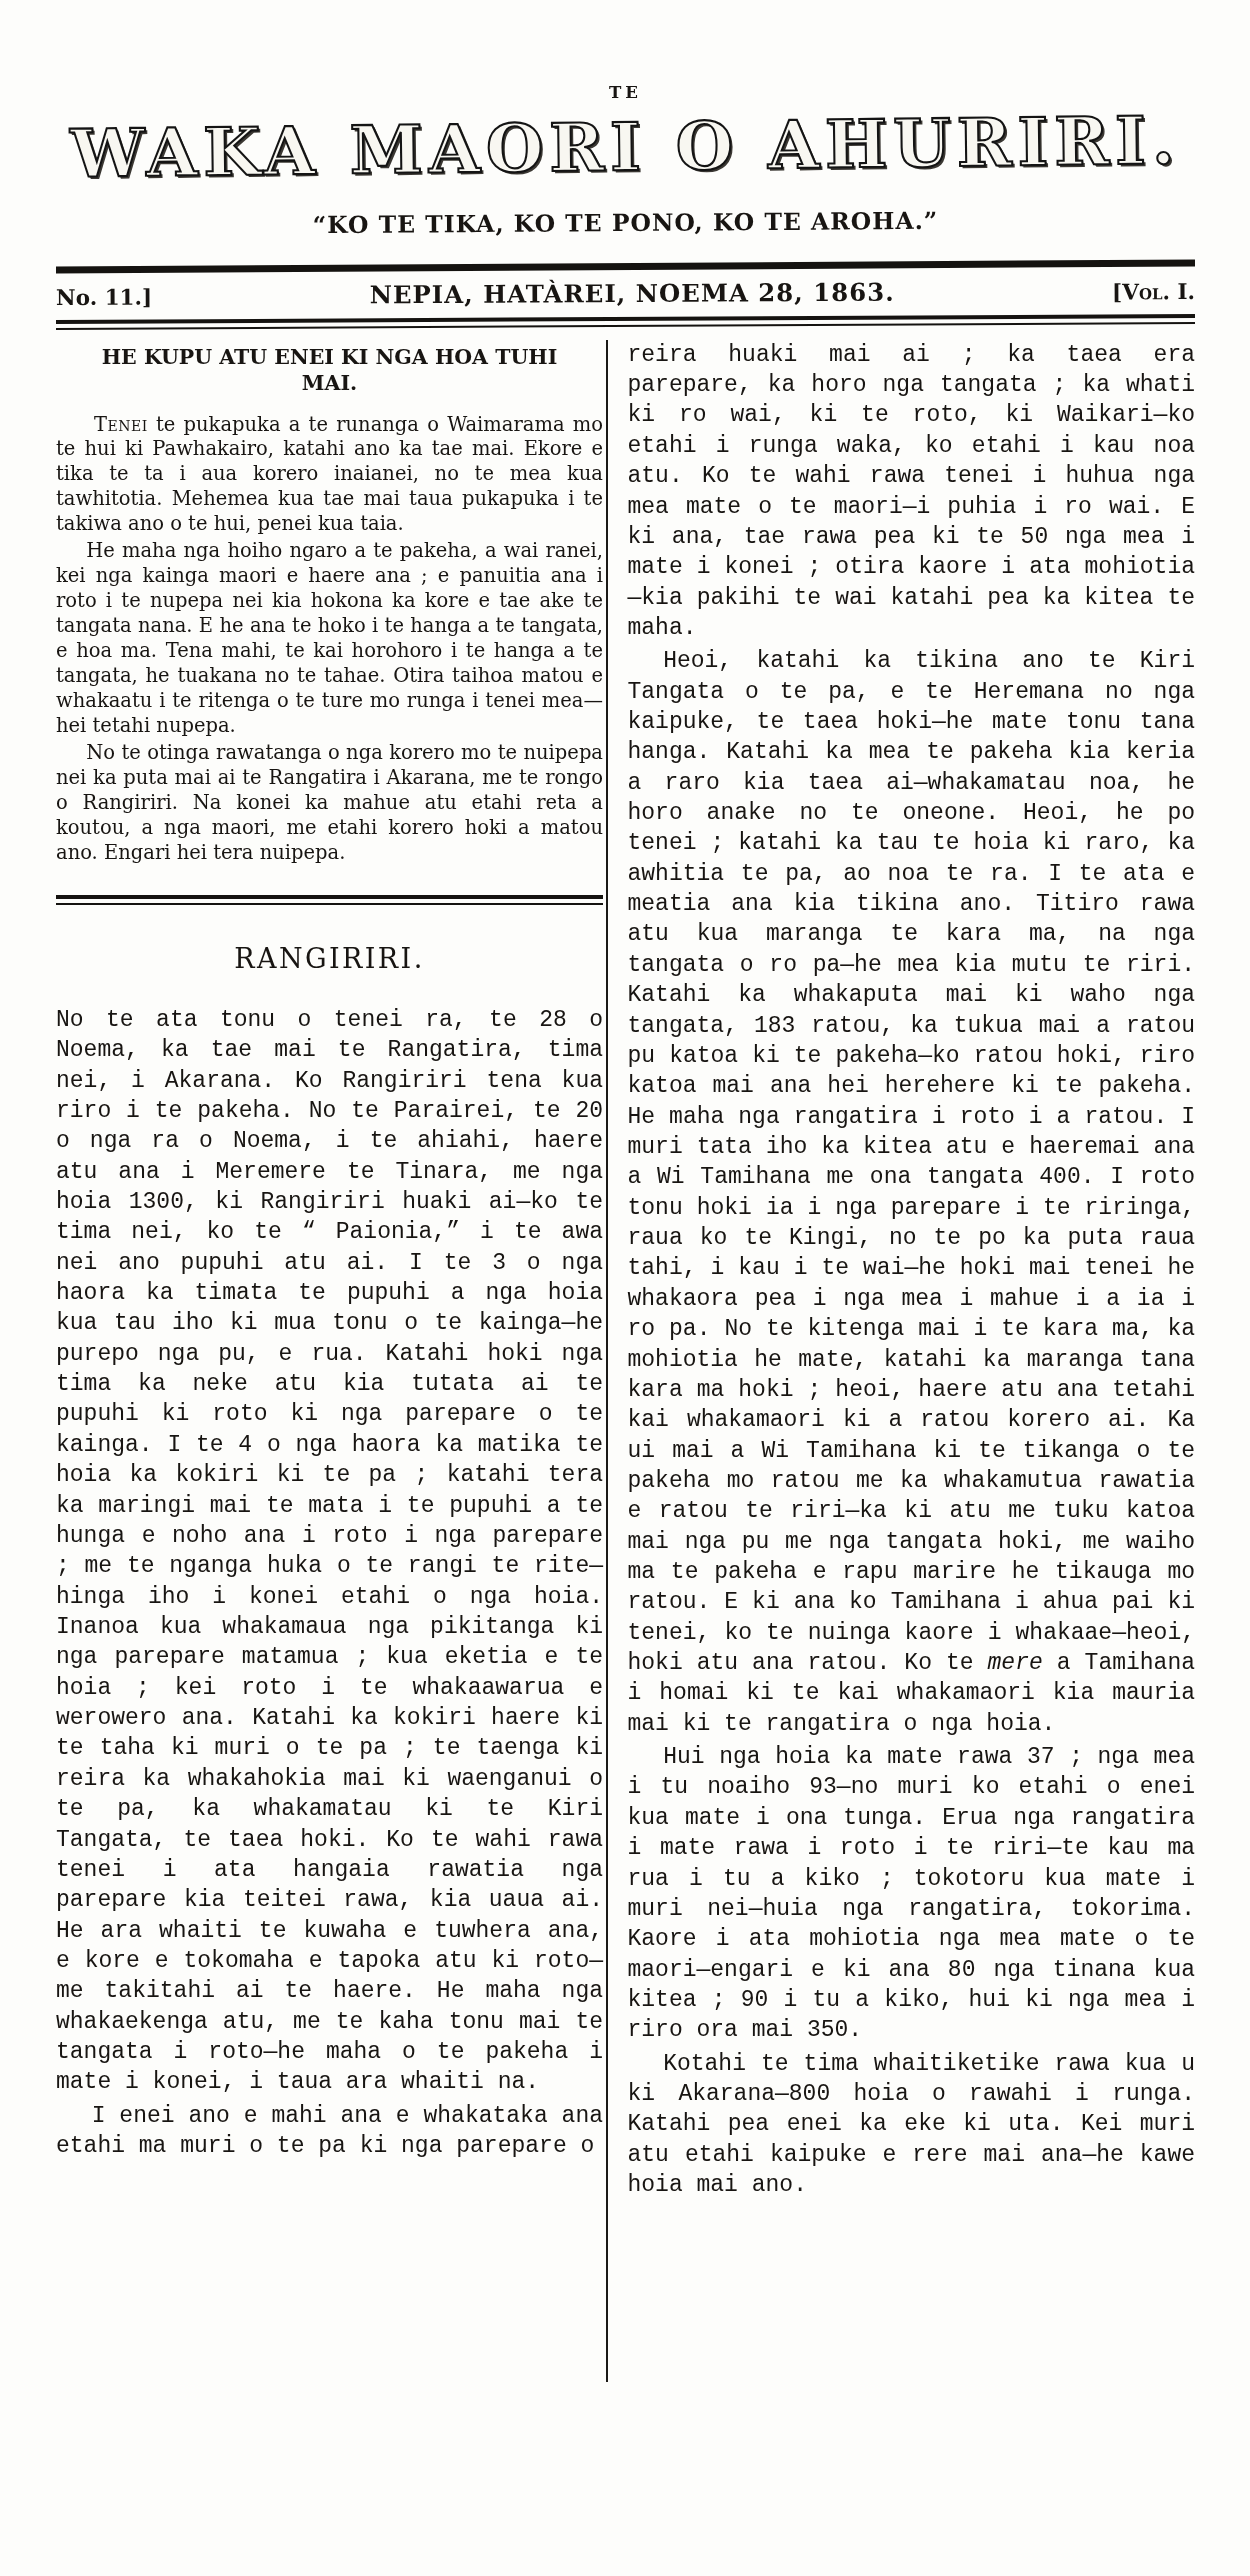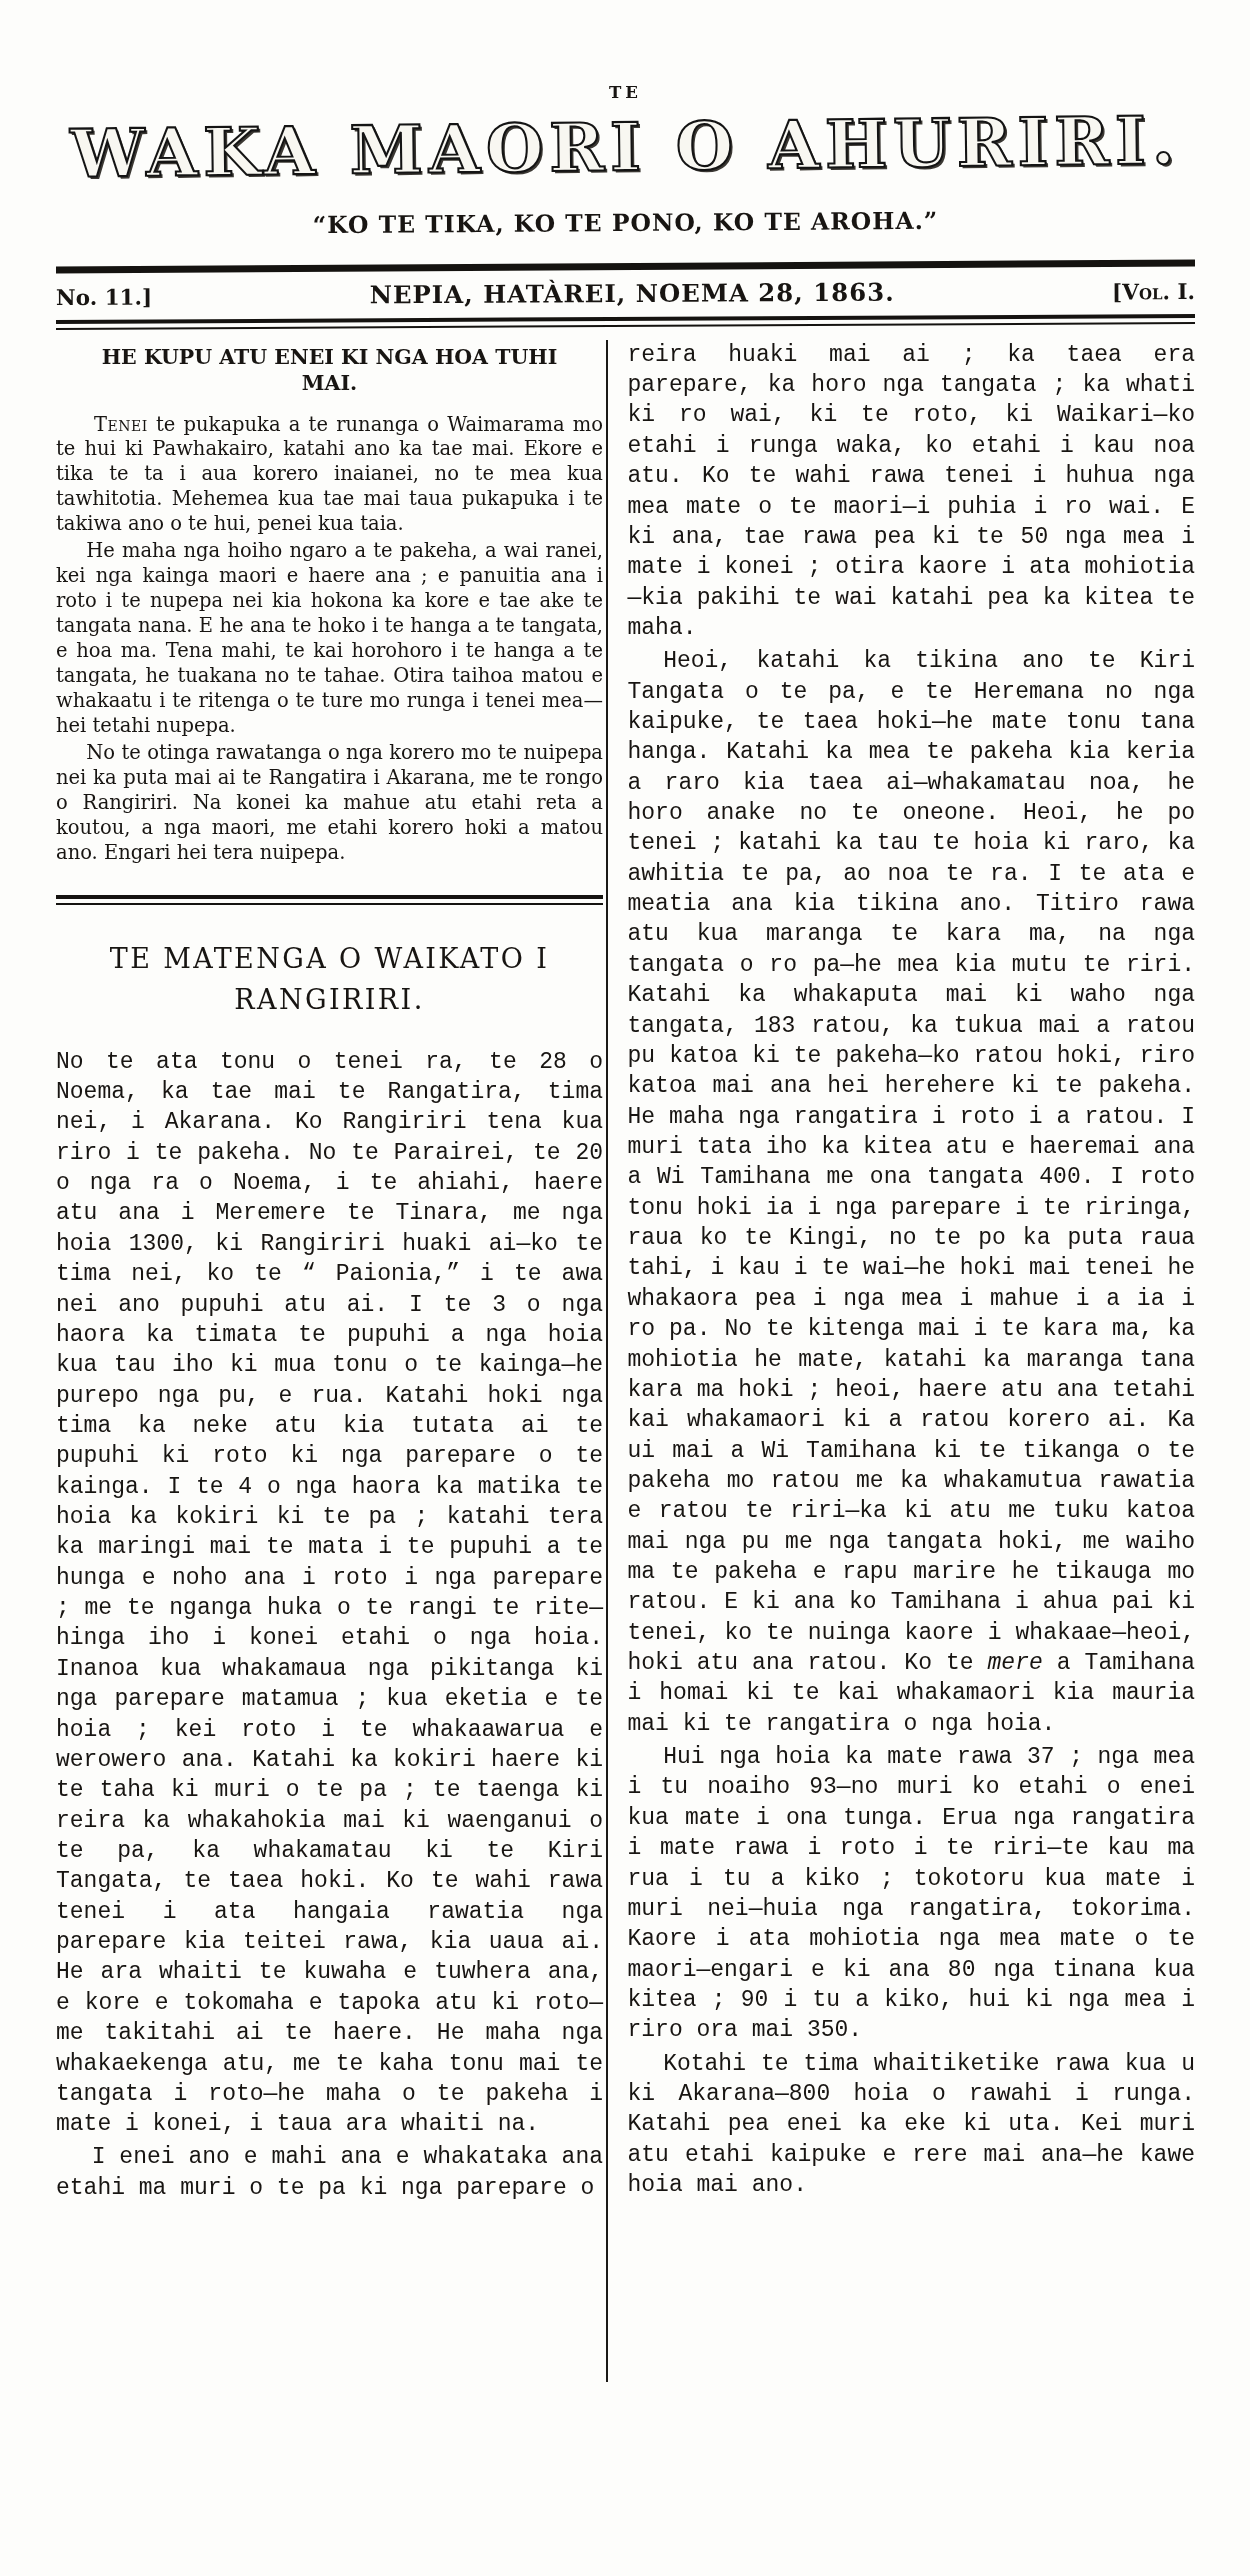--- a/index.html
+++ b/index.html
@@ -144,21 +144,20 @@
 
     <div class="col-left">
       <div class="sec1-heading">HE KUPU ATU ENEI KI NGA HOA TUHI MAI.</div>
       <p class="small"><span class="sc">Tenei</span><span> te pukapuka a te runanga o Waimarama mo te hui ki Pawhakairo, katahi ano ka tae mai. Ekore e tika te ta i aua korero inaianei, no te mea kua tawhitotia. Mehemea kua tae mai taua pukapuka i te takiwa ano o te hui, penei kua taia.</span></p>
       <p class="small indent">He maha nga hoiho ngaro a te pakeha, a wai ranei, kei nga kainga maori e haere ana ; e panuitia ana i roto i te nupepa nei kia hokona ka kore e tae ake te tangata nana. E he ana te hoko i te hanga a te tangata, e hoa ma. Tena mahi, te kai horohoro i te hanga a te tangata, he tuakana no te tahae. Otira taihoa matou e whakaatu i te ritenga o te ture mo runga i tenei mea—hei tetahi nupepa.</p>
       <p class="small indent">No te otinga rawatanga o nga korero mo te nuipepa nei ka puta mai ai te Rangatira i Akarana, me te rongo o Rangiriri. Na konei ka mahue atu etahi reta a koutou, a nga maori, me etahi korero hoki a matou ano. Engari hei tera nuipepa.</p>
 
       <div class="section-rule"></div>
 
       <h2 class="sec2-heading">
-        <span>TE MATENGA O WAIKATO I</span>
         <span>RANGIRIRI.</span>
       </h2>
       <p class="article">No te ata tonu o tenei ra, te 28 o Noema, ka tae mai te Rangatira, tima nei, i Akarana. Ko Rangiriri tena kua riro i te pakeha. No te Parairei, te 20 o nga ra o Noema, i te ahiahi, haere atu ana i Meremere te Tinara, me nga hoia 1300, ki Rangiriri huaki ai—ko te tima nei, ko te “ Paionia,” i te awa nei ano pupuhi atu ai. I te 3 o nga haora ka timata te pupuhi a nga hoia kua tau iho ki mua tonu o te kainga—he purepo nga pu, e rua. Katahi hoki nga tima ka neke atu kia tutata ai te pupuhi ki roto ki nga parepare o te kainga. I te 4 o nga haora ka matika te hoia ka kokiri ki te pa ; katahi tera ka maringi mai te mata i te pupuhi a te hunga e noho ana i roto i nga parepare ; me te nganga huka o te rangi te rite—hinga iho i konei etahi o nga hoia. Inanoa kua whakamaua nga pikitanga ki nga parepare matamua ; kua eketia e te hoia ; kei roto i te whakaawarua e werowero ana. Katahi ka kokiri haere ki te taha ki muri o te pa ; te taenga ki reira ka whakahokia mai ki waenganui o te pa, ka whakamatau ki te Kiri Tangata, te taea hoki. Ko te wahi rawa tenei i ata hangaia rawatia nga parepare kia teitei rawa, kia uaua ai. He ara whaiti te kuwaha e tuwhera ana, e kore e tokomaha e tapoka atu ki roto—me takitahi ai te haere. He maha nga whakaekenga atu, me te kaha tonu mai te tangata i roto—he maha o te pakeha i mate i konei, i taua ara whaiti na.</p>
       <p class="article indent">I enei ano e mahi ana e whakataka ana etahi ma muri o te pa ki nga parepare o</p>
     </div>
 
     <div class="divider"></div>
 
     <div class="col-right">
       <p class="article">reira huaki mai ai ; ka taea era parepare, ka horo nga tangata ; ka whati ki ro wai, ki te roto, ki Waikari—ko etahi i runga waka, ko etahi i kau noa atu. Ko te wahi rawa tenei i huhua nga mea mate o te maori—i puhia i ro wai. E ki ana, tae rawa pea ki te 50 nga mea i mate i konei ; otira kaore i ata mohiotia—kia pakihi te wai katahi pea ka kitea te maha.</p>

